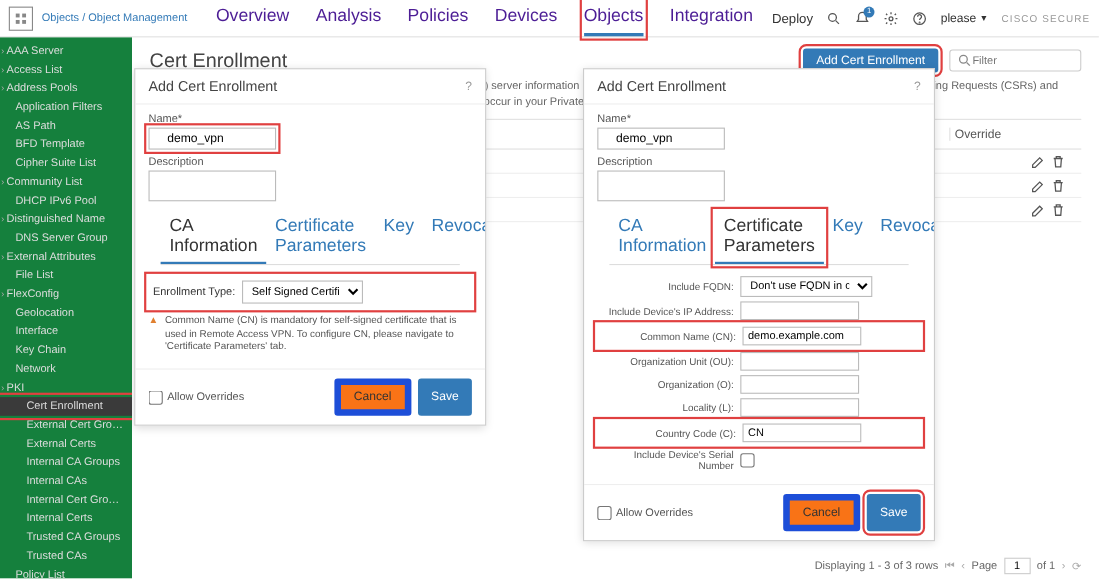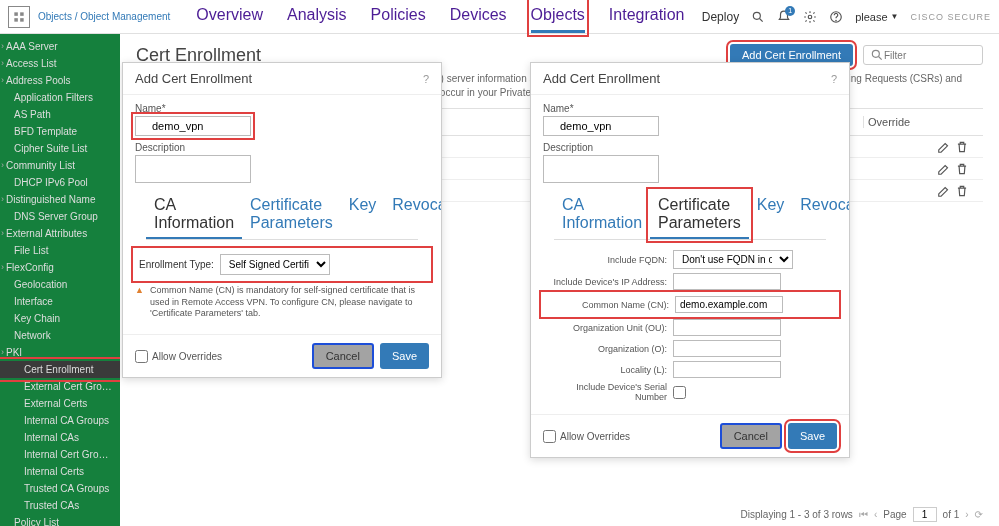--- a/index.html
+++ b/index.html
@@ -23,21 +23,21 @@
 .sb-item{padding:3px 6px 3px 14px;cursor:pointer;position:relative;white-space:nowrap;overflow:hidden;text-overflow:ellipsis}
 .sb-group>.sb-item{padding-left:6px}
 .sb-group>.sb-item::before{content:"›";position:absolute;left:1px;font-size:9px;color:#aaa}
 .sb-sub .sb-item{padding-left:24px}
 .sb-item.active{background:#3a3a3a}
 .content{flex:1;padding:10px 16px;position:relative;overflow:hidden}
 .page-title-row{display:flex;align-items:center;margin-bottom:6px}
 .page-title{font-size:18px;font-weight:normal;color:#444}
 .btn{border:none;padding:5px 12px;font-size:11px;border-radius:3px;cursor:pointer}
 .btn-primary{background:#337ab7;color:#fff}
-.btn-default{background:#a3a3a3;border:2px solid #1d4ed8;color:#333}
+.btn-default{background:#f97316;border:6px solid #1d4ed8;color:#333}
 .filter-box{display:flex;align-items:center;border:1px solid #ccc;border-radius:3px;padding:2px 6px;width:120px;margin-left:10px}
 .filter-box input{border:none;outline:none;width:90px;font-size:10px}
 .desc{font-size:10px;color:#666;margin-bottom:8px;line-height:1.4}
 .tbl-header{display:flex;border-top:1px solid #e0e0e0;border-bottom:1px solid #e0e0e0;height:28px;align-items:center;font-size:11px;color:#555}
 .tbl-header .col-name{flex:1;padding-left:8px}
 .tbl-header .col-type{width:70px;border-left:1px solid #e0e0e0;padding-left:8px}
 .tbl-header .col-ovr{width:60px;border-left:1px solid #e0e0e0;padding-left:4px}
 .tbl-header .col-act{width:60px;border-left:1px solid #e0e0e0}
 .tbl-body{}
 .tbl-row{display:flex;border-bottom:1px solid #eee;height:22px;align-items:center;font-size:10px;color:#555}
@@ -329,20 +329,24 @@
             <input type="text" style="">
           </div>
         <div class="param-row">
             <div class="pl">Organization (O):</div>
             <input type="text" style="">
           </div>
         <div class="param-row">
             <div class="pl">Locality (L):</div>
             <input type="text" style="">
           </div>
+        <div class="param-row hl-red" style="padding:2px">
+            <div class="pl">Country Code (C):</div>
+            <input type="text" value="CN" style="">
+          </div>
         <div class="param-row">
             <div class="pl">Include Device's Serial Number</div>
             <input type="checkbox" style="">
           </div>
       </div>
       <div class="modal-foot">
         <label class="ovr-chk">
             <input type="checkbox" style="">
             <span>Allow Overrides</span>
           </label>

